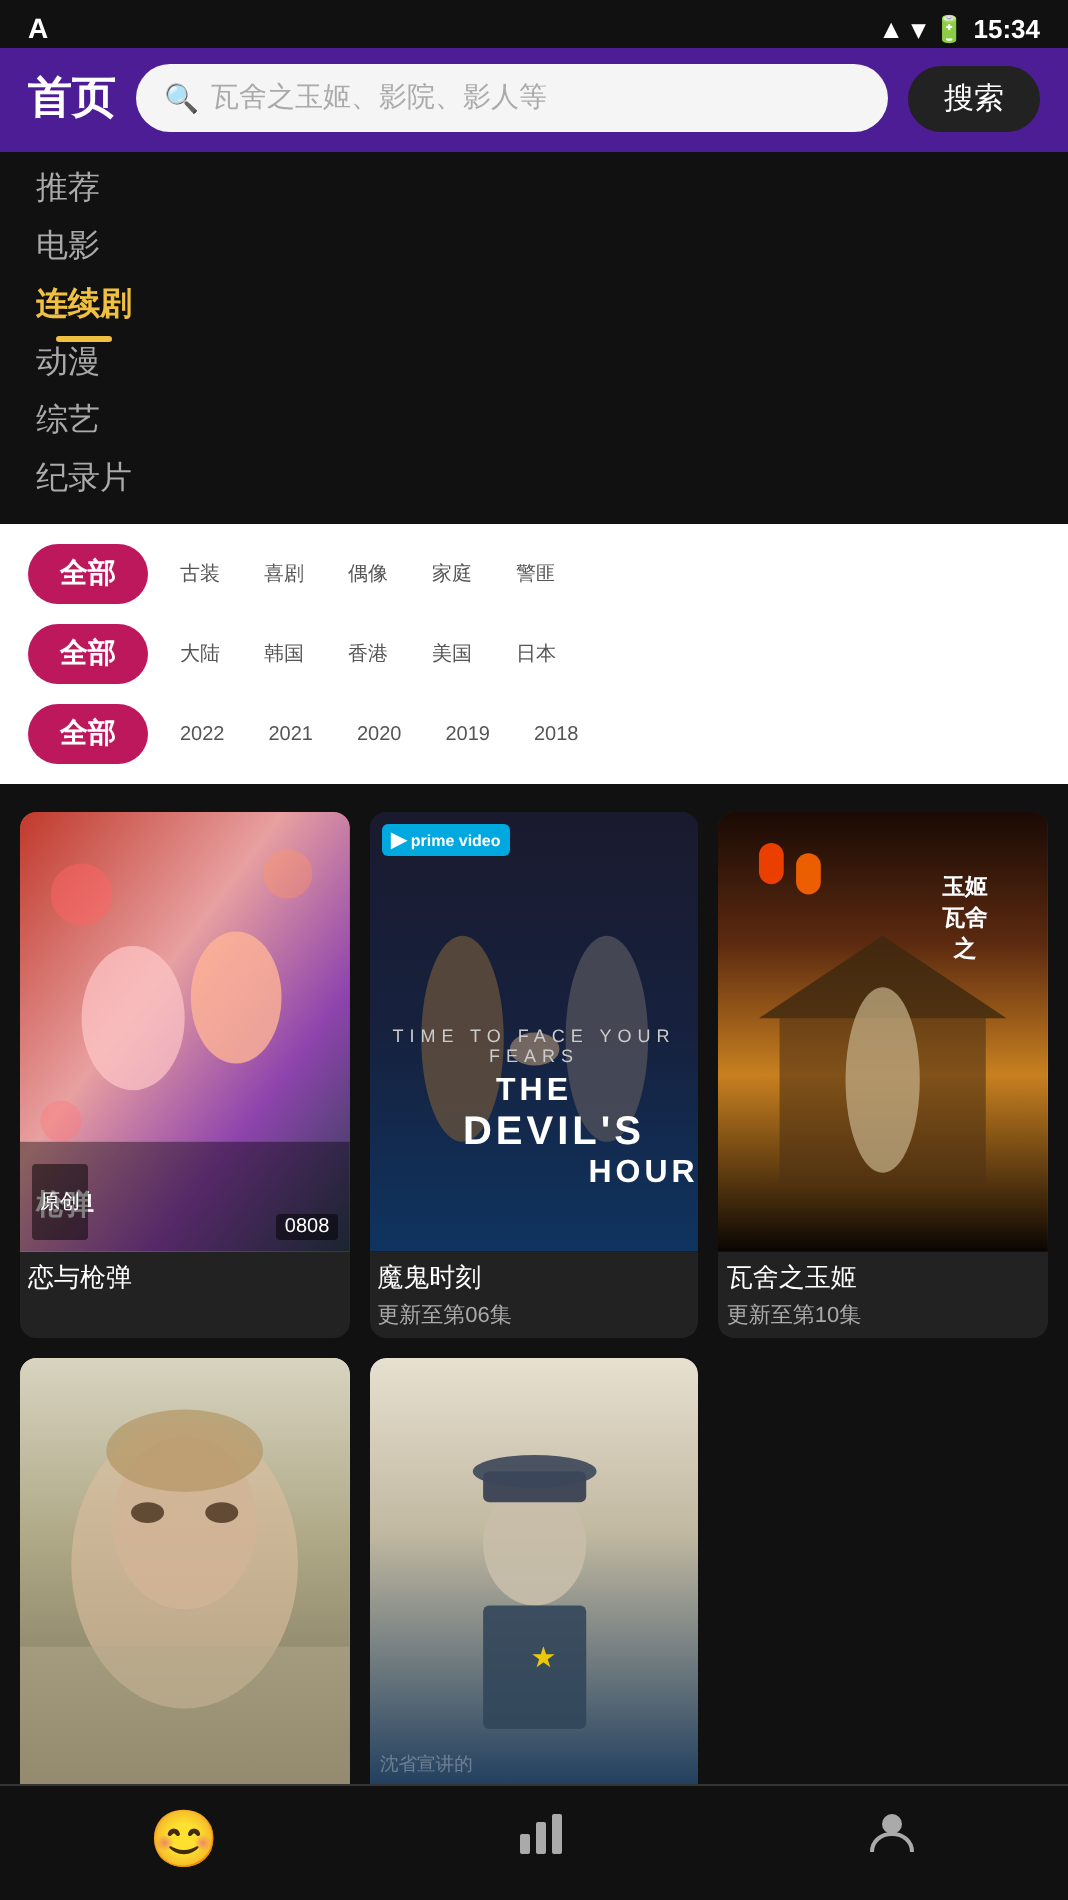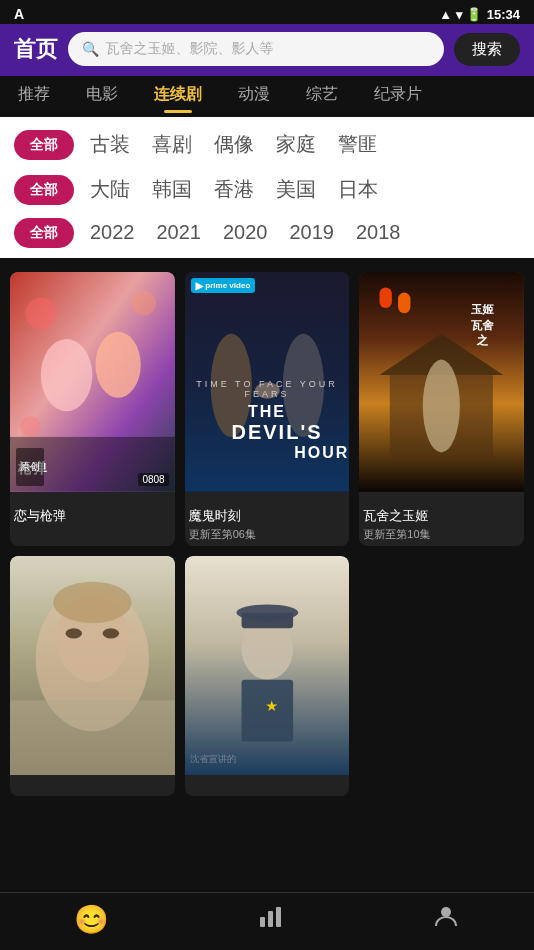--- a/index.html
+++ b/index.html
@@ -60,24 +60,25 @@
       font-size: 15px;
       font-weight: 500;
       cursor: pointer;
       white-space: nowrap;
     }
 
     
     .nav-tabs {
       background: #111;
       display: flex;
-      align-items: flex-end;
+      align-items: flex-start;
       padding: 4px 0 8px;
       overflow-x: auto;
       scrollbar-width: none;
+      flex-direction: column;
     }
     .nav-tabs::-webkit-scrollbar { display: none; }
     .nav-tab {
       padding: 4px 18px;
       font-size: 16px;
       color: #aaa;
       white-space: nowrap;
       cursor: pointer;
       position: relative;
     }
@@ -123,21 +124,21 @@
       min-width: 58px;
       text-align: center;
     }
     .filter-tags {
       display: flex;
       gap: 6px;
       flex-wrap: nowrap;
       overflow: hidden;
     }
     .filter-tag {
-      font-size: 20px;
+      font-size: 10px;
       color: #555;
       padding: 4px 8px;
       cursor: pointer;
       white-space: nowrap;
     }
 
     
     .content {
       background: #111;
       padding: 14px 10px 80px;
@@ -155,21 +156,21 @@
     }
     .card-poster {
       width: 100%;
       aspect-ratio: 3/4;
       background: #333;
       position: relative;
       overflow: hidden;
       border-radius: 8px 8px 0 0;
     }
     .card-info {
-      padding: 15px 4px 4px;
+      padding: 4px 4px 4px;
     }
     .card-title {
       font-size: 13px;
       color: #fff;
       font-weight: 500;
       white-space: nowrap;
       overflow: hidden;
       text-overflow: ellipsis;
     }
     .card-subtitle {

